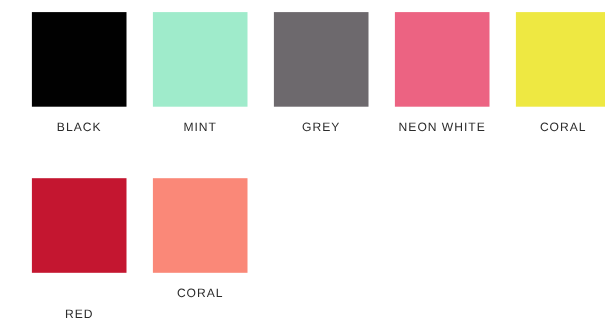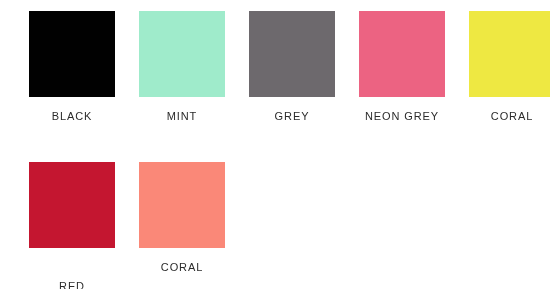--- a/index.html
+++ b/index.html
@@ -74,21 +74,21 @@
       <div class="swatch-label" style="color: rgb(43, 43, 43);">MINT</div>
     </div>
 
     <div class="swatch-cell">
       <div class="swatch-chip" style="background-color: rgb(109, 105, 109);"></div>
       <div class="swatch-label" style="color: rgb(43, 43, 43); text-align: center;">GREY</div>
     </div>
 
     <div class="swatch-cell">
       <div class="swatch-chip" style="background-color: rgb(236, 99, 130);"></div>
-      <div class="swatch-label" style="color: rgb(43, 43, 43);">NEON GREY</div>
+      <div class="swatch-label" style="color: rgb(43, 43, 43);">NEON WHITE</div>
     </div>
 
     <div class="swatch-cell">
       <div class="swatch-chip" style="background-color: rgb(238, 232, 66);"></div>
       <div class="swatch-label" style="color: rgb(43, 43, 43);">CORAL</div>
     </div>
 
   </div>
 
   <div class="swatch-row" id="swatch-row-2">

